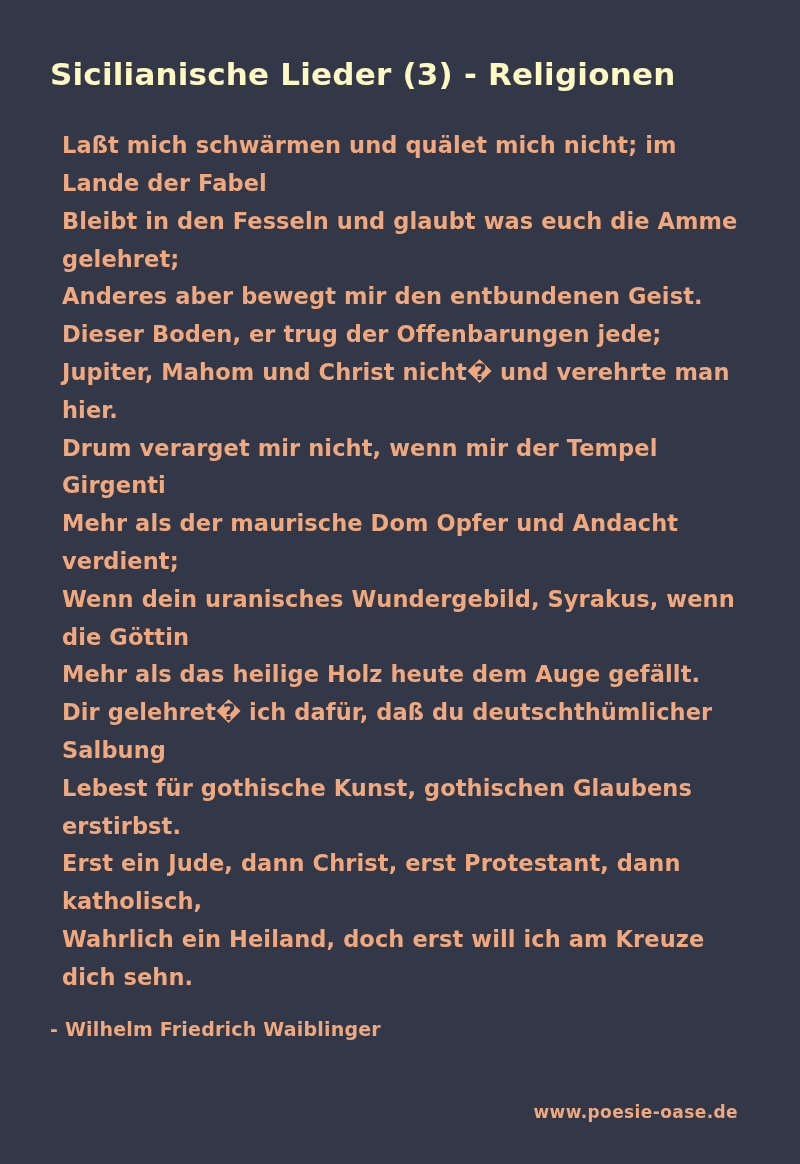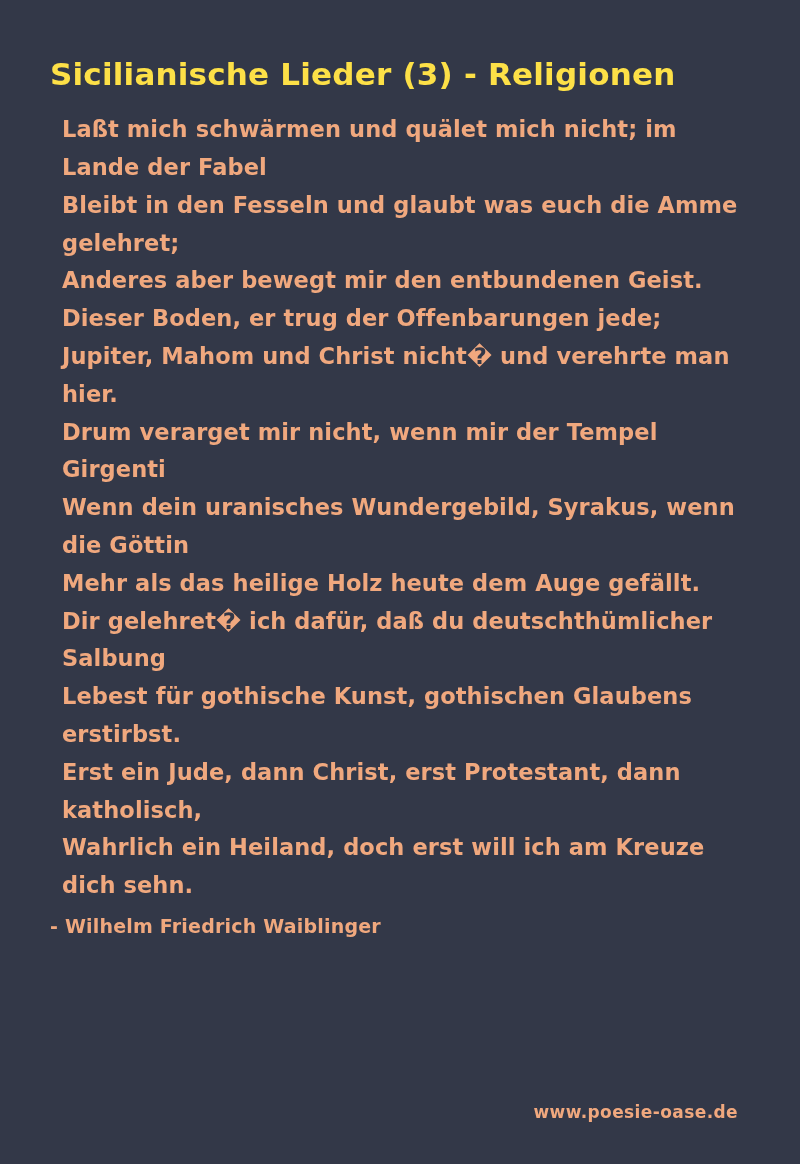--- a/index.html
+++ b/index.html
@@ -16,45 +16,45 @@
   .poem-card {
     box-sizing: border-box;
     width: 800px;
     height: 1164px;
     padding: 50px 50px 0 50px;
     display: flex;
     flex-direction: column;
     position: relative;
   }
   .poem-title {
-    color: #fde047;
+    color: #fef9c3;
     font-size: 31px;
     font-weight: bold;
     letter-spacing: 0.2px;
     line-height: 1.2;
-    margin: 6px 0 18px 0;
+    margin: 6px 0 34px 0;
   }
   .poem-body {
     color: #f0a87e;
     font-size: 22.5px;
     font-weight: bold;
     line-height: 1.68;
     letter-spacing: 0.1px;
     max-width: 700px;
     margin-left: 12px;
   }
   .poem-line {
     display: block;
   }
   .poem-author {
     color: #f0a87e;
     font-size: 19px;
     font-weight: bold;
     letter-spacing: 0.2px;
-    margin-top: 10px;
+    margin-top: 21px;
   }
   .poem-footer {
     position: absolute;
     right: 62px;
     bottom: 42px;
     color: #f0a87e;
     font-size: 17px;
     font-weight: bold;
     letter-spacing: 0.4px;
   }
@@ -66,20 +66,21 @@
 
   <h1 class="poem-title">Sicilianische Lieder (3) - Religionen</h1>
 
   <div class="poem-body">
     <span class="poem-line">Laßt mich schwärmen und quälet mich nicht; im Lande der Fabel</span>
     <span class="poem-line">Bleibt in den Fesseln und glaubt was euch die Amme gelehret;</span>
     <span class="poem-line">Anderes aber bewegt mir den entbundenen Geist.</span>
     <span class="poem-line">Dieser Boden, er trug der Offenbarungen jede;</span>
     <span class="poem-line">Jupiter, Mahom und Christ nicht� und verehrte man hier.</span>
     <span class="poem-line">Drum verarget mir nicht, wenn mir der Tempel Girgenti</span>
+    <span class="poem-line">Mehr als der maurische Dom Opfer und Andacht verdient;</span>
     <span class="poem-line">Wenn dein uranisches Wundergebild, Syrakus, wenn die Göttin</span>
     <span class="poem-line">Mehr als das heilige Holz heute dem Auge gefällt.</span>
     <span class="poem-line">Dir gelehret� ich dafür, daß du deutschthümlicher Salbung</span>
     <span class="poem-line">Lebest für gothische Kunst, gothischen Glaubens erstirbst.</span>
     <span class="poem-line">Erst ein Jude, dann Christ, erst Protestant, dann katholisch,</span>
     <span class="poem-line">Wahrlich ein Heiland, doch erst will ich am Kreuze dich sehn.</span>
   </div>
 
   <div class="poem-author">- Wilhelm Friedrich Waiblinger</div>
 

